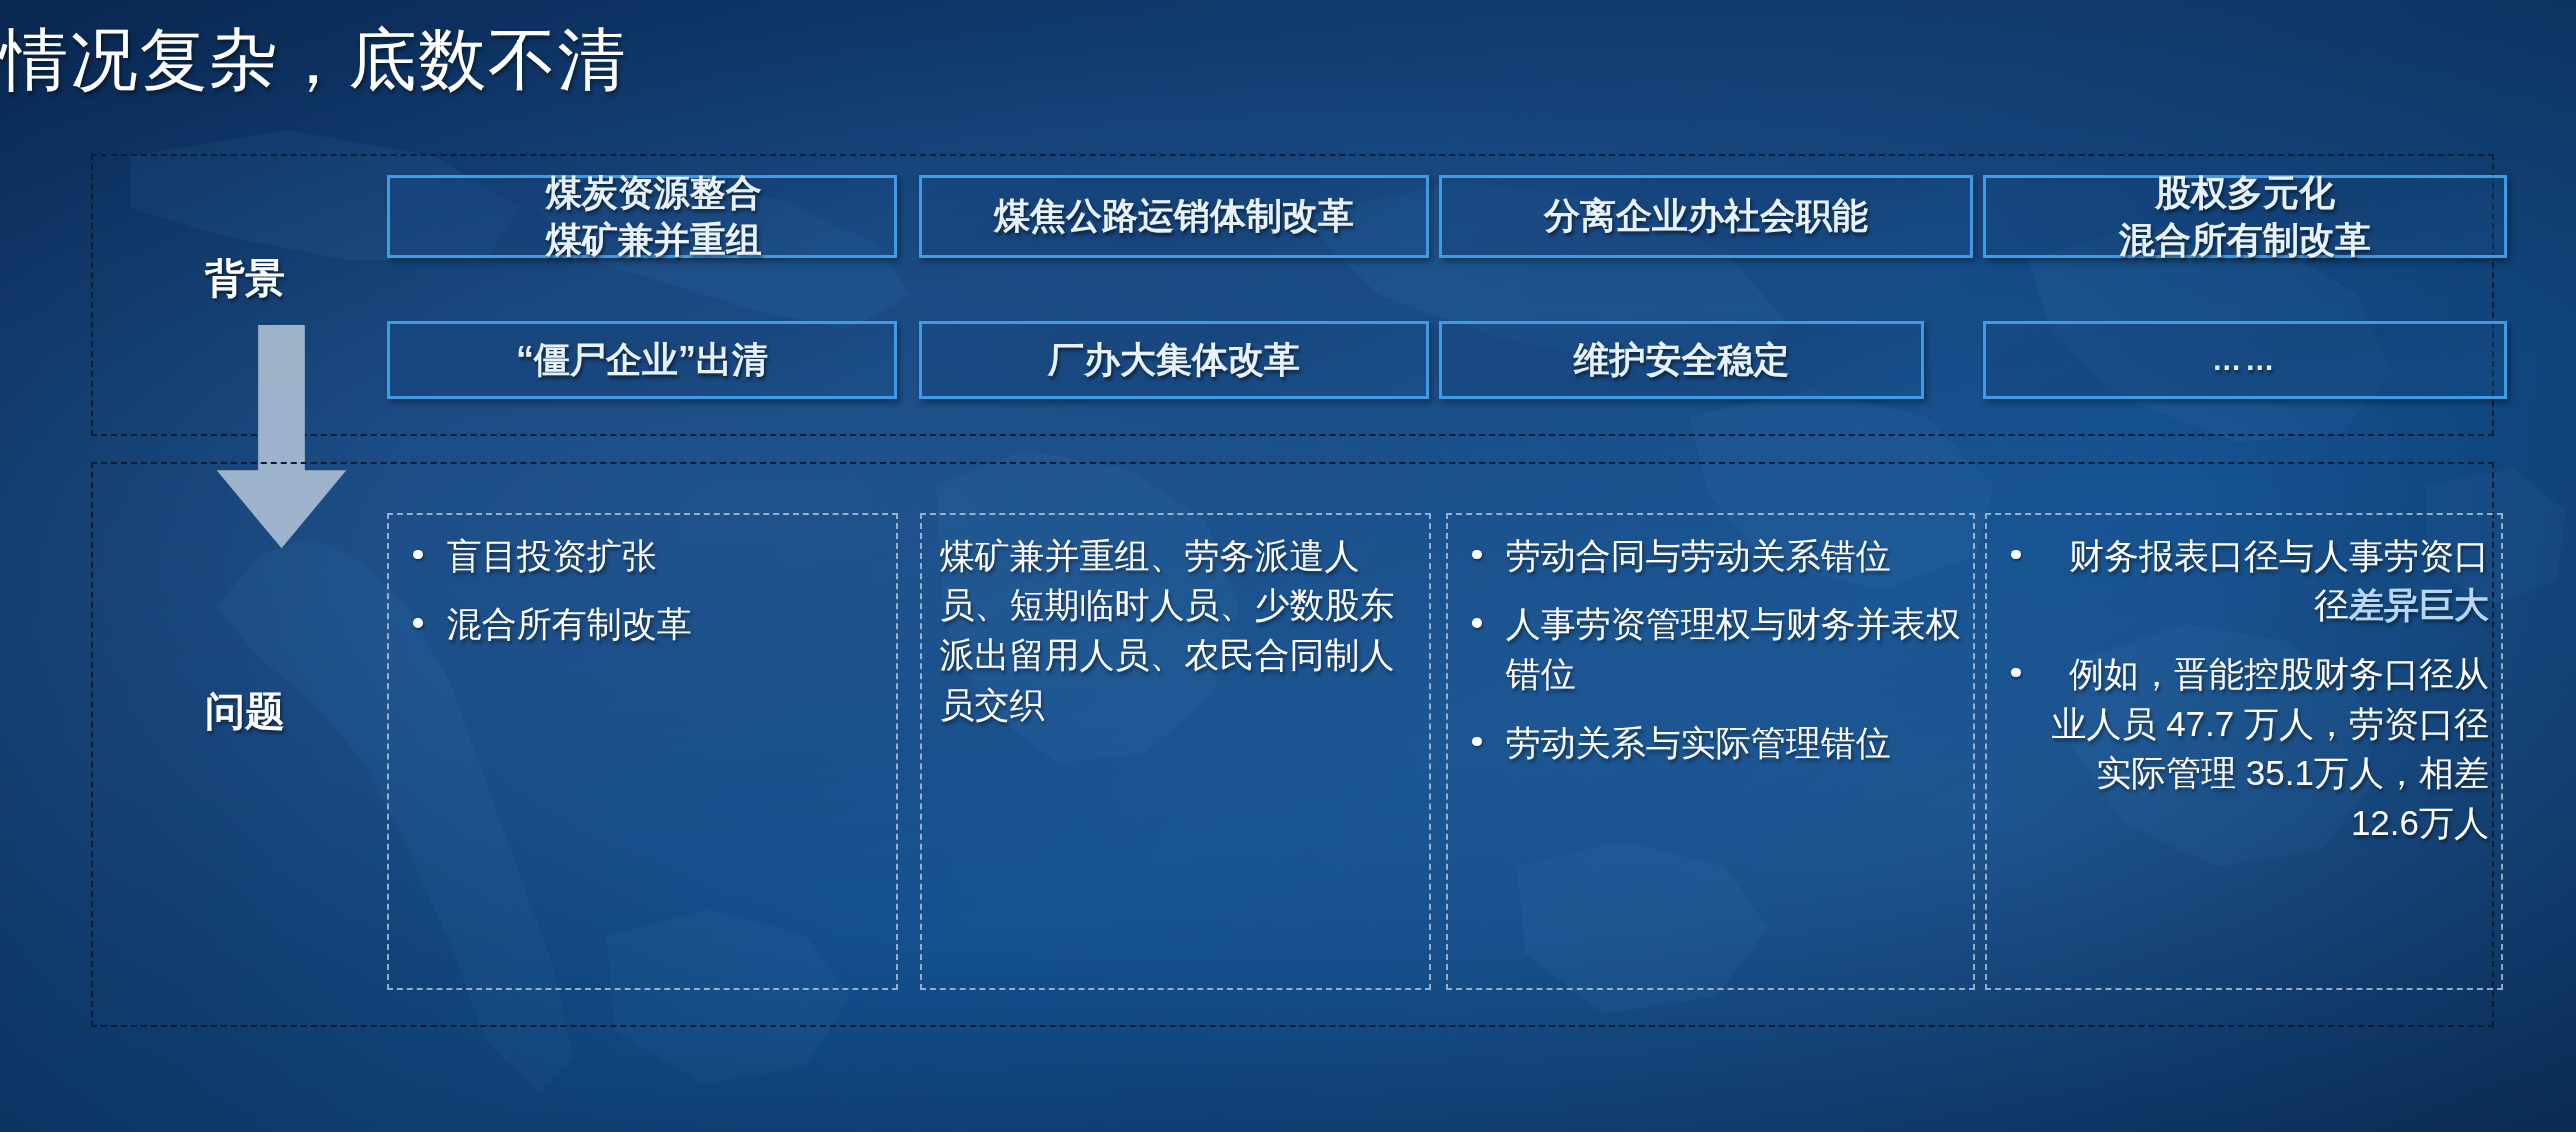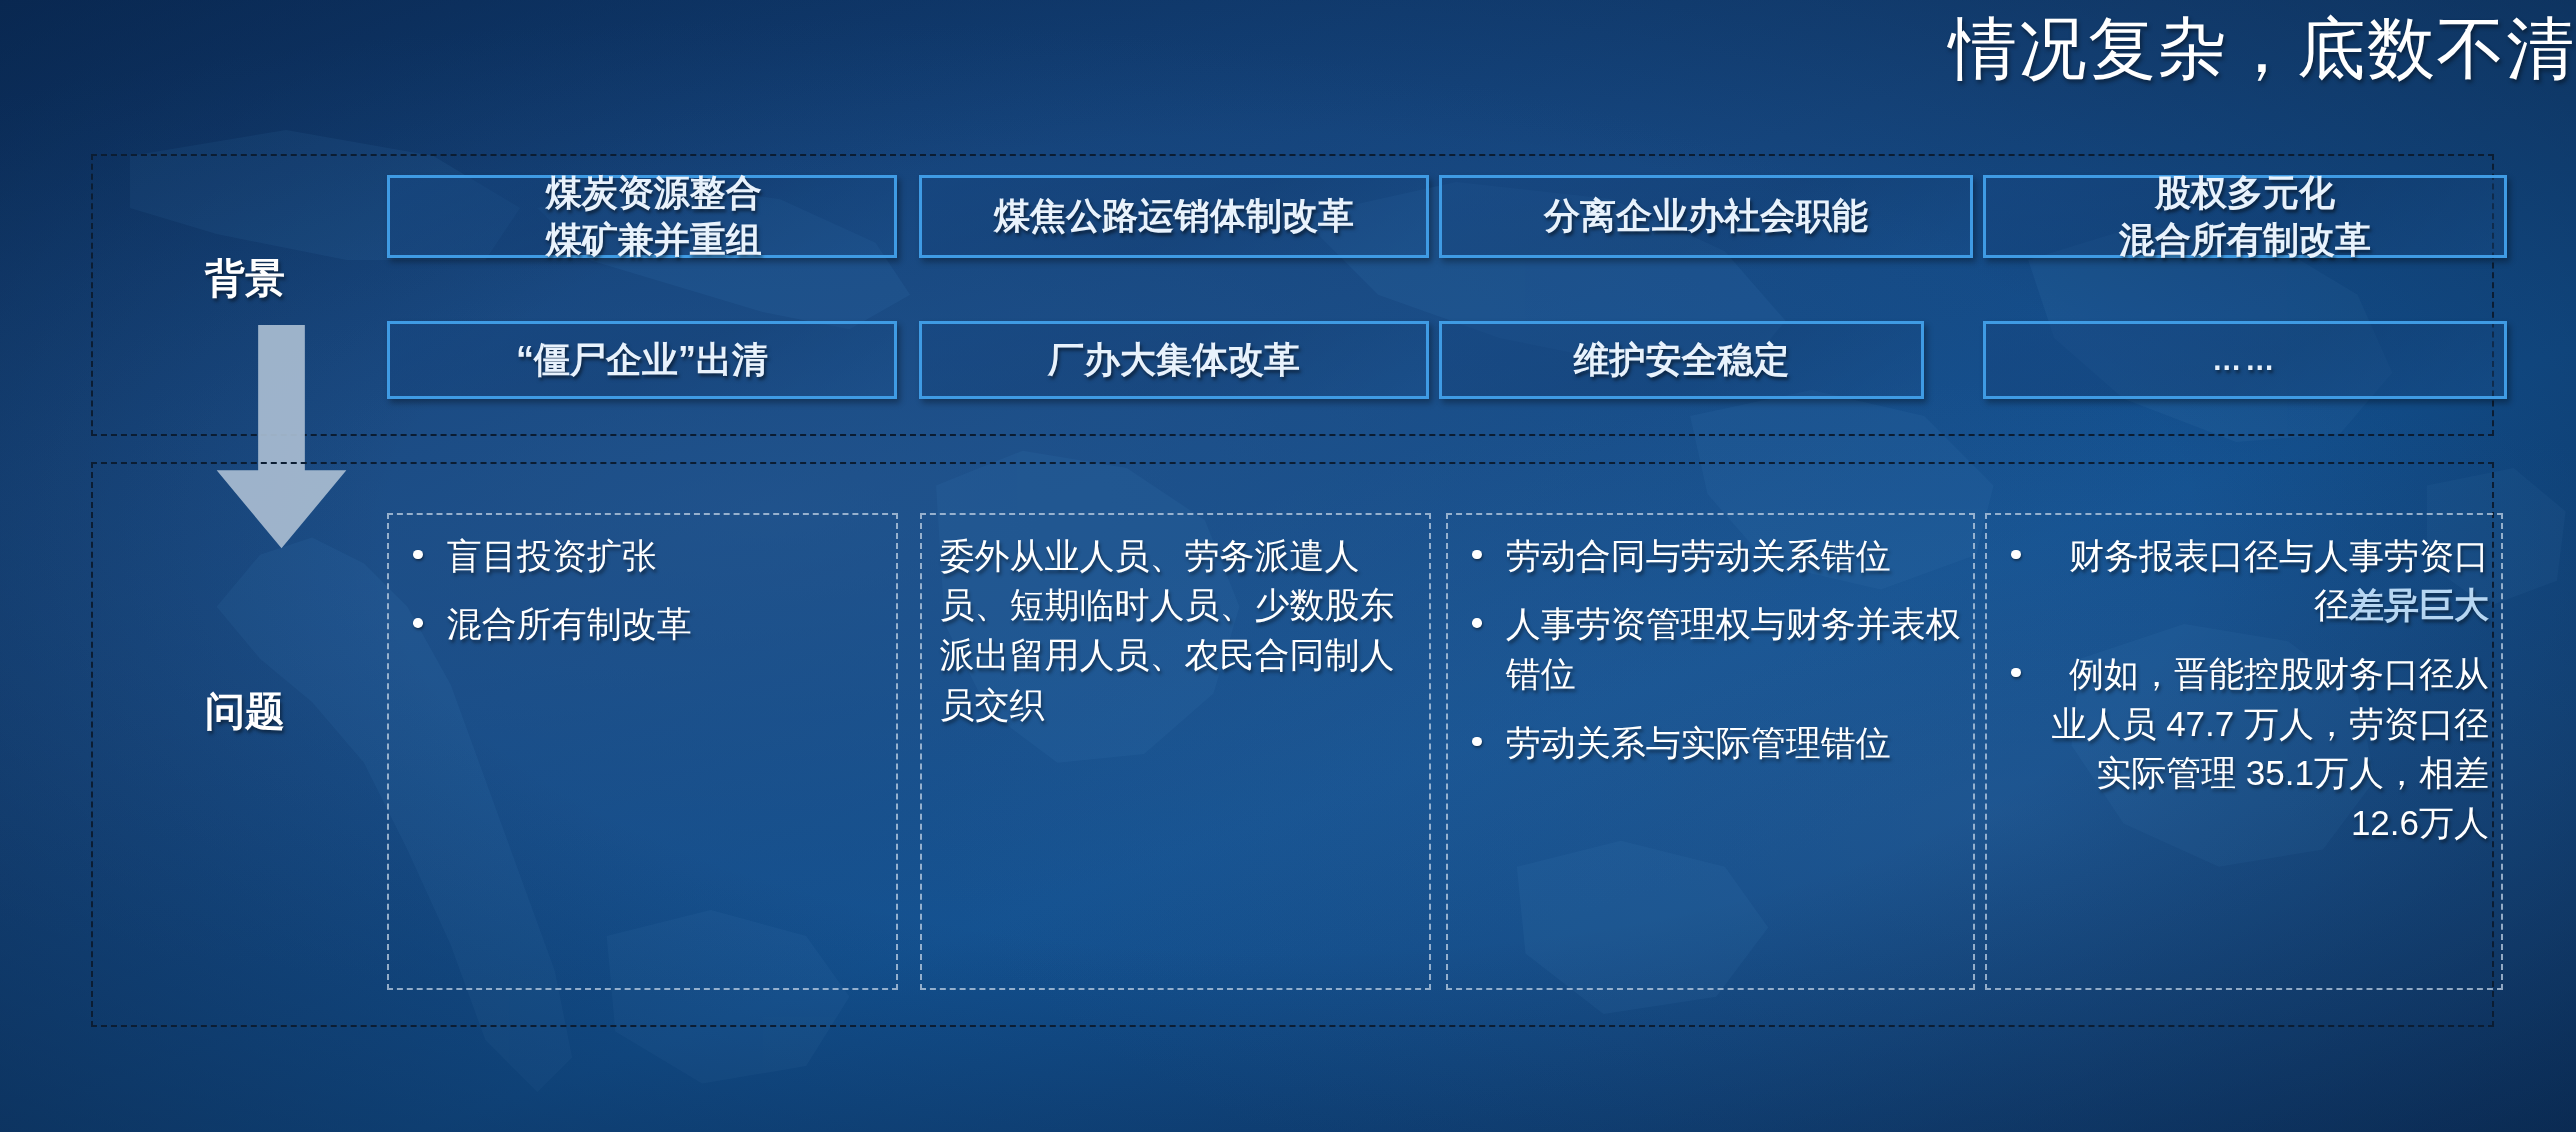--- a/index.html
+++ b/index.html
@@ -19,22 +19,22 @@
       linear-gradient(160deg,#0d3569 0%,#164780 38%,#135190 62%,#0e3a6e 100%);
   }
   #mapart { position:absolute; inset:0; opacity:.40; pointer-events:none; }
   #vignette {
     position:absolute; inset:0; pointer-events:none;
     background:radial-gradient(ellipse 78% 80% at 50% 48%, rgba(0,0,0,0) 45%, rgba(4,22,48,0.55) 100%);
   }
 
   
   #title {
-    position:absolute; top:9px; left:0; width:100%;
-    text-align:right;
+    position:absolute; top:20px; left:0; width:100%;
+    text-align:left;
     font-size:68px; line-height:1.15;
     color:#ffffff; letter-spacing:1.7px;
     text-shadow:1.7px 2.6px 4.3px rgba(0,0,0,.45);
   }
 
   
   .panel {
     position:absolute;
     border:2.6px dashed #0b1d33;
   }
@@ -193,21 +193,21 @@
   <div class="side-label" id="label-problem">问题</div>
 
   <div class="pcol" id="pcol-0">
     <ul class="bullets">
       <li>盲目投资扩张</li>
       <li>混合所有制改革</li>
     </ul>
   </div>
 
   <div class="pcol" id="pcol-1">
-    <div class="plain-para">委外从业人员、劳务派遣人员、短期临时人员、少数股东派出留用人员、农民合同制人员交织</div>
+    <div class="plain-para">煤矿兼并重组、劳务派遣人员、短期临时人员、少数股东派出留用人员、农民合同制人员交织</div>
   </div>
 
   <div class="pcol" id="pcol-2">
     <ul class="bullets">
       <li>劳动合同与劳动关系错位</li>
       <li>人事劳资管理权与财务并表权错位</li>
       <li>劳动关系与实际管理错位</li>
     </ul>
   </div>
 

